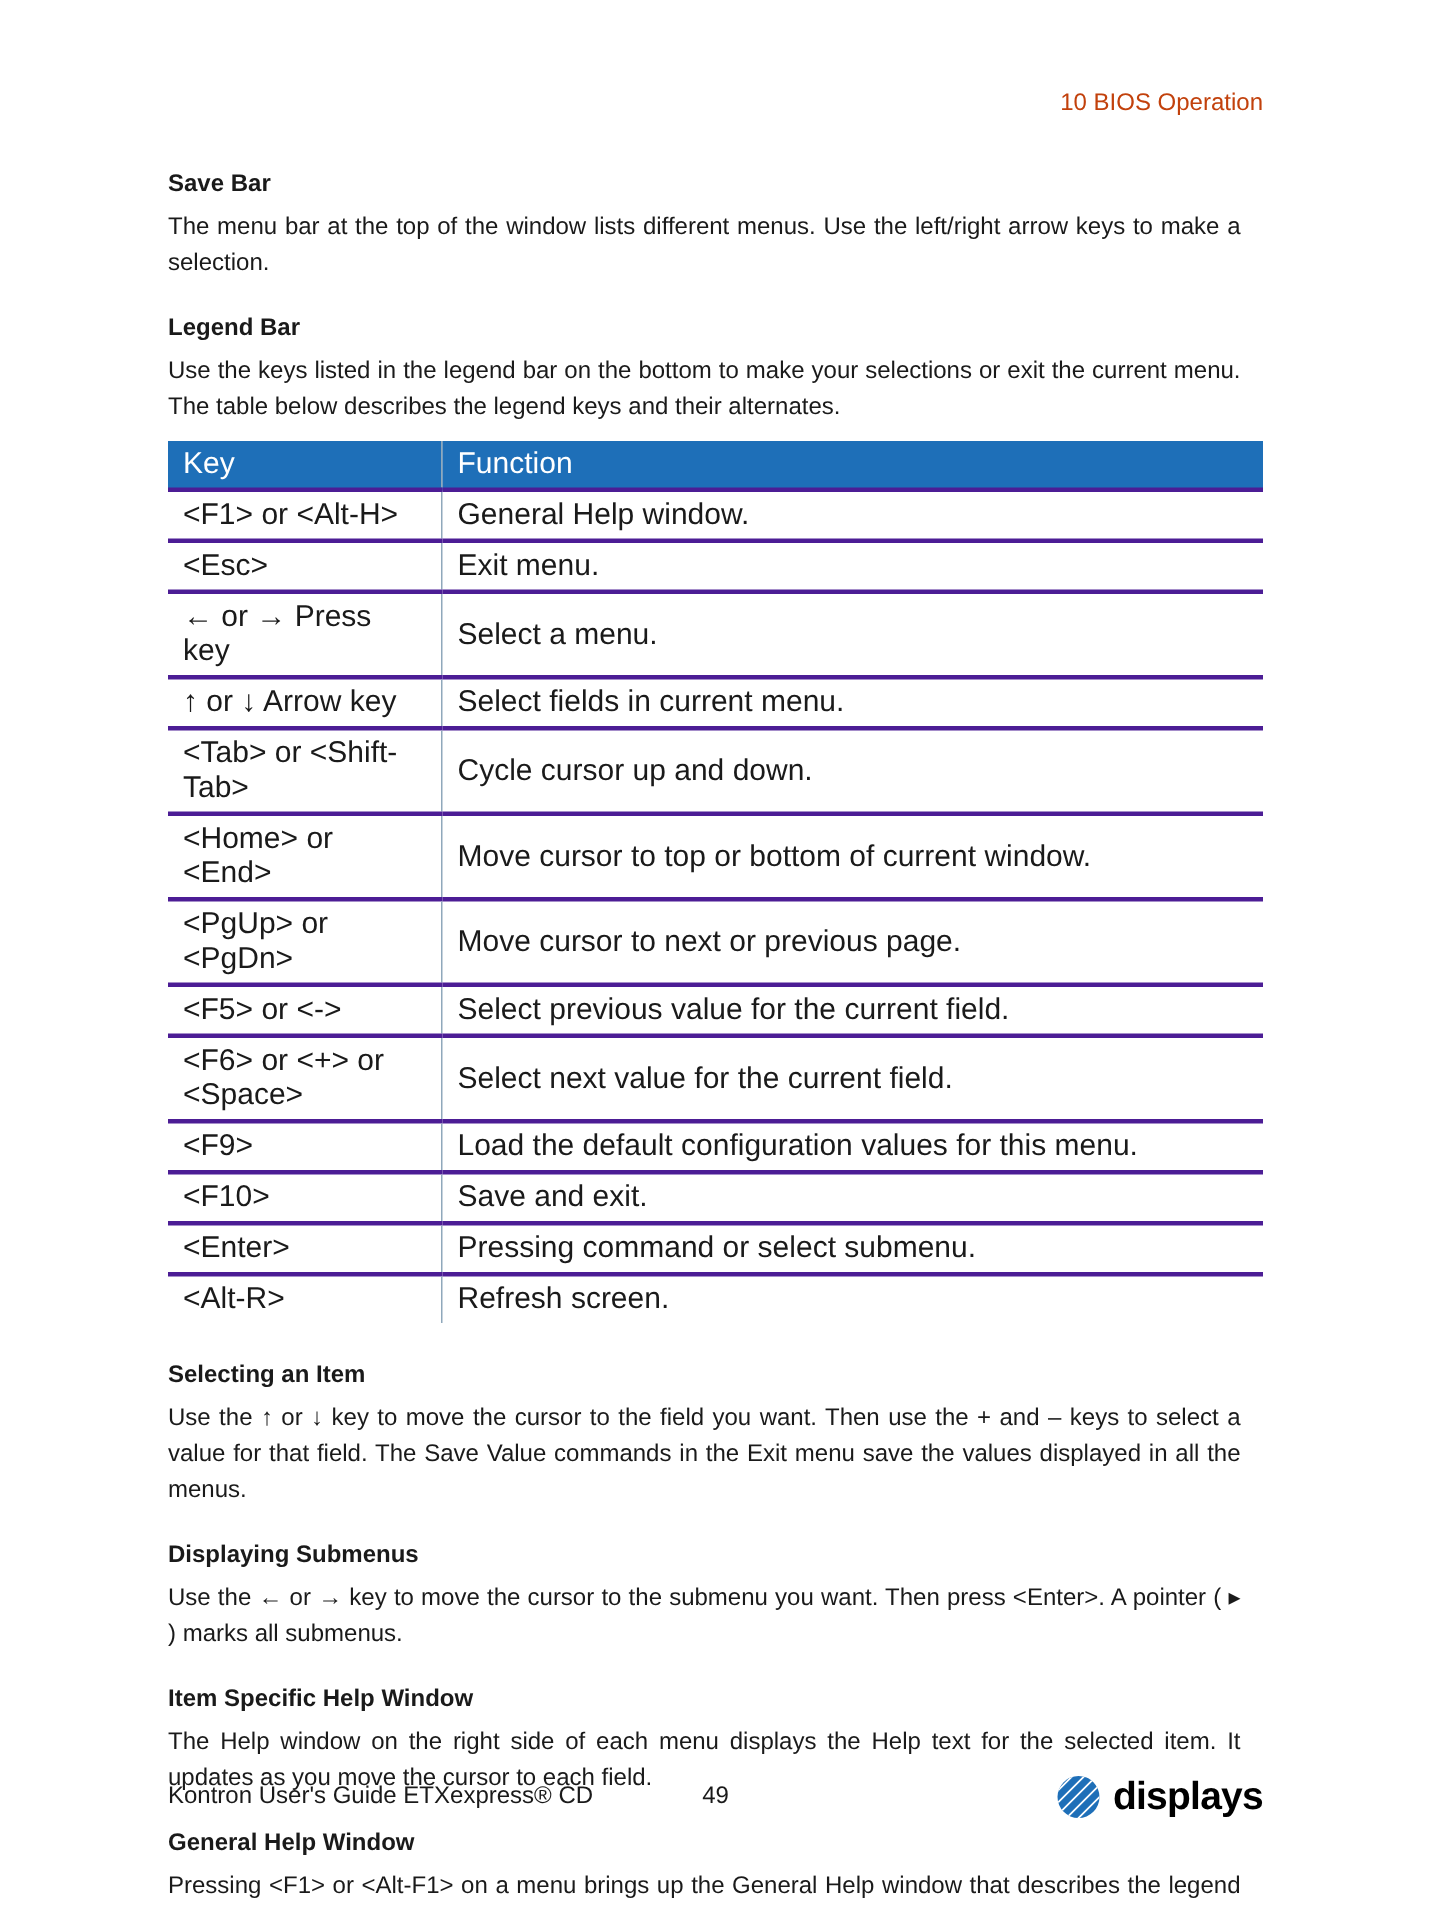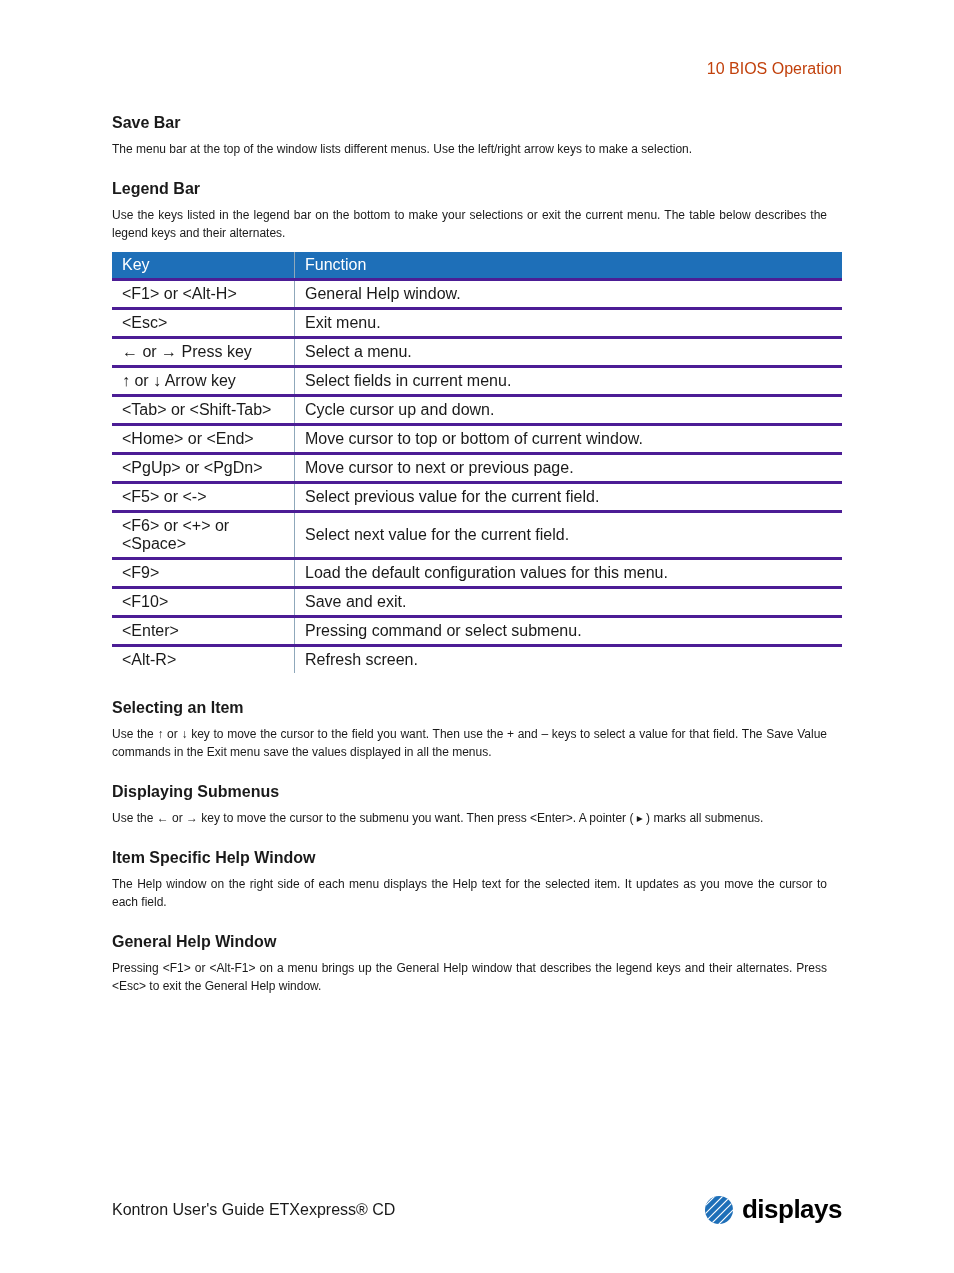--- a/index.html
+++ b/index.html
@@ -23,31 +23,31 @@
     color: #c2410c;
     margin-bottom: 36px;
   }
   .section-heading {
     font-weight: 700;
     font-size: 16px;
     margin-top: 22px;
     margin-bottom: 8px;
   }
   .body-text {
-    font-size: 12px;
+    font-size: 16px;
     line-height: 1.5;
     text-align: justify;
     margin: 0 15px 6px 0;
   }
   table.legend {
     border-collapse: collapse;
     width: 100%;
     margin-top: 10px;
     margin-bottom: 26px;
-    font-size: 16px;
+    font-size: 20px;
   }
   table.legend th {
     background: #1e6fb8;
     color: #fff;
     font-weight: 400;
     text-align: left;
     padding: 4px 10px;
     border-right: 1px solid #8fa8bb;
   }
   table.legend th:last-child { border-right: none; }
@@ -56,21 +56,21 @@
     border-top: 3px solid #4c1d95;
     border-right: 1px solid #8fa8bb;
     vertical-align: middle;
   }
   table.legend td:last-child { border-right: none; }
   table.legend col.key { width: 25%; }
   .footer {
     position: absolute;
     left: 112px;
     right: 112px;
-    bottom: 48px;
+    bottom: 60px;
     display: flex;
     align-items: center;
     justify-content: space-between;
     font-size: 16px;
   }
   .footer-left { flex: 0 0 auto; }
   .footer-center {
     position: absolute;
     left: 0; right: 0;
     text-align: center;
@@ -177,20 +177,21 @@
   <p class="body-text">Use the ← or → key to move the cursor to the submenu you want. Then press &lt;Enter&gt;. A pointer ( ▸ ) marks all submenus.</p>
 
   <div class="section-heading">Item Specific Help Window</div>
   <p class="body-text">The Help window on the right side of each menu displays the Help text for the selected item. It updates as you move the cursor to each field.</p>
 
   <div class="section-heading">General Help Window</div>
   <p class="body-text">Pressing &lt;F1&gt; or &lt;Alt-F1&gt; on a menu brings up the General Help window that describes the legend keys and their alternates. Press &lt;Esc&gt; to exit the General Help window.</p>
 
   <div class="footer">
     <div class="footer-left">Kontron User's Guide ETXexpress® CD</div>
+    <div class="footer-center">49</div>
     <div class="footer-logo">
       <span>
         <svg width="30" height="30" viewBox="0 0 30 30">
           <defs>
             <clipPath id="c">
                 <circle cx="15" cy="15" r="14"></circle>
               </clipPath>
           </defs>
           <circle cx="15" cy="15" r="14" fill="#1e6fb8"></circle>
           <g clip-path="url(#c)" stroke="#fff" stroke-width="1.2" fill="none">

